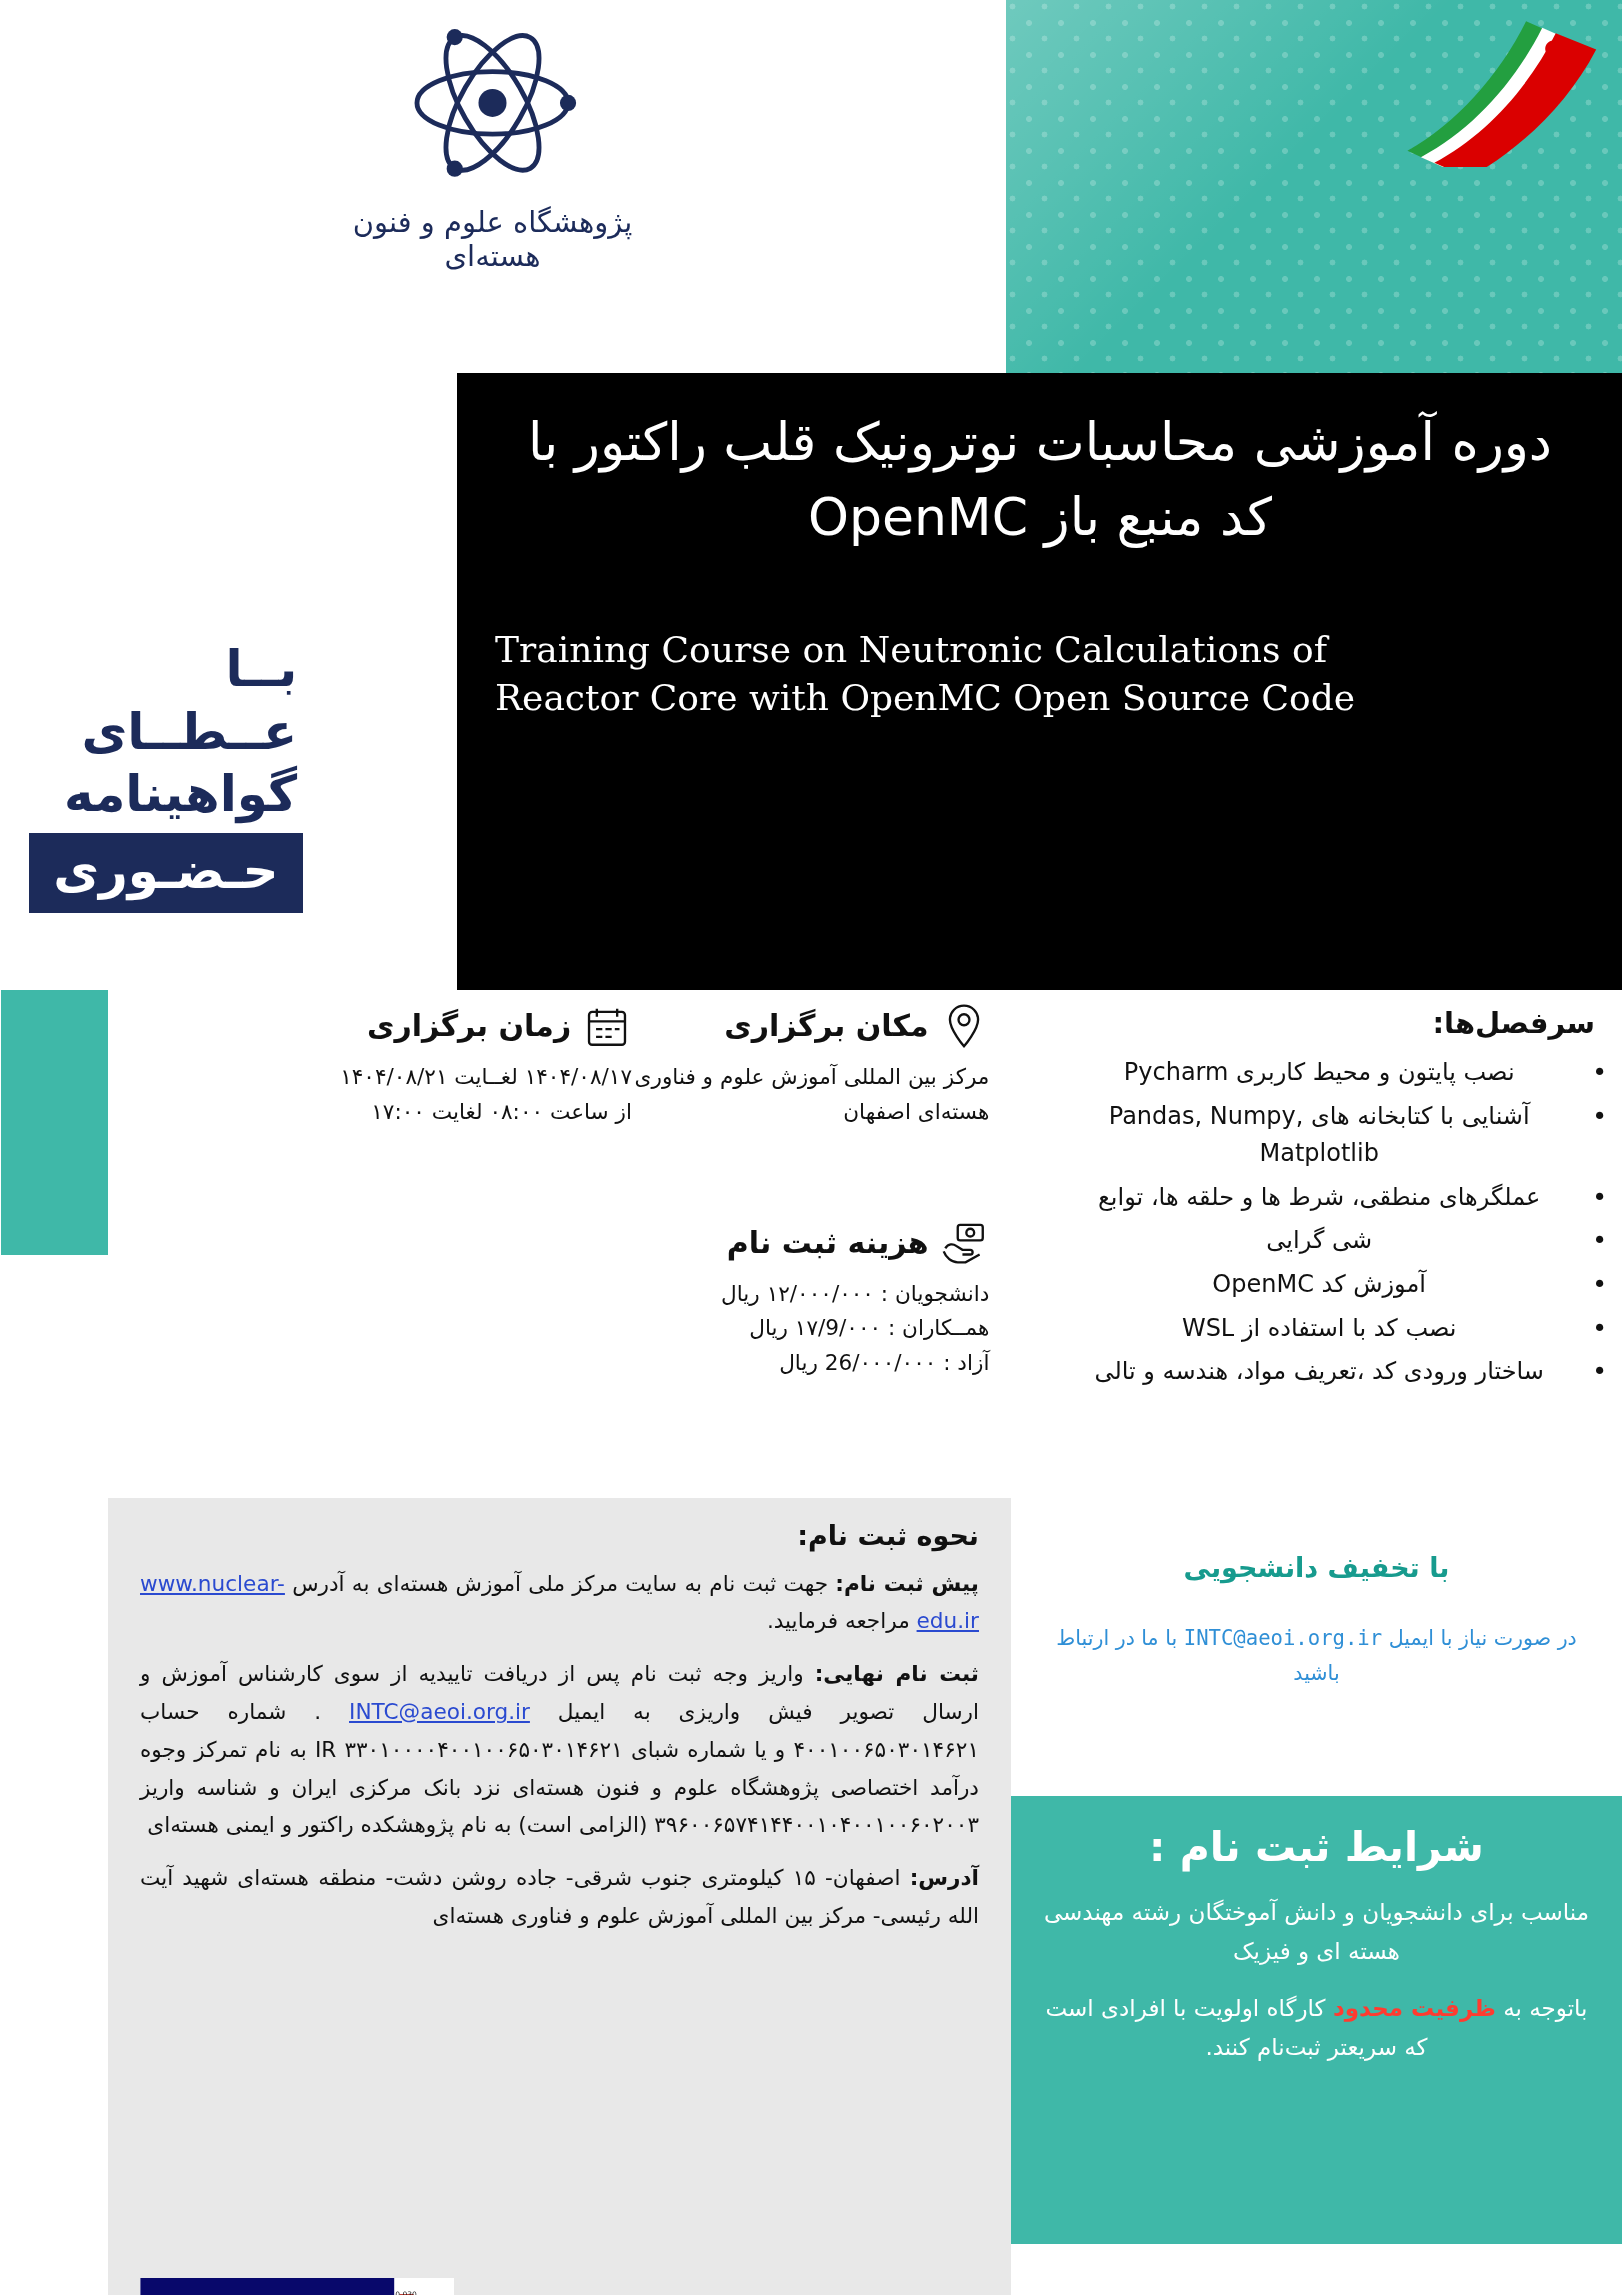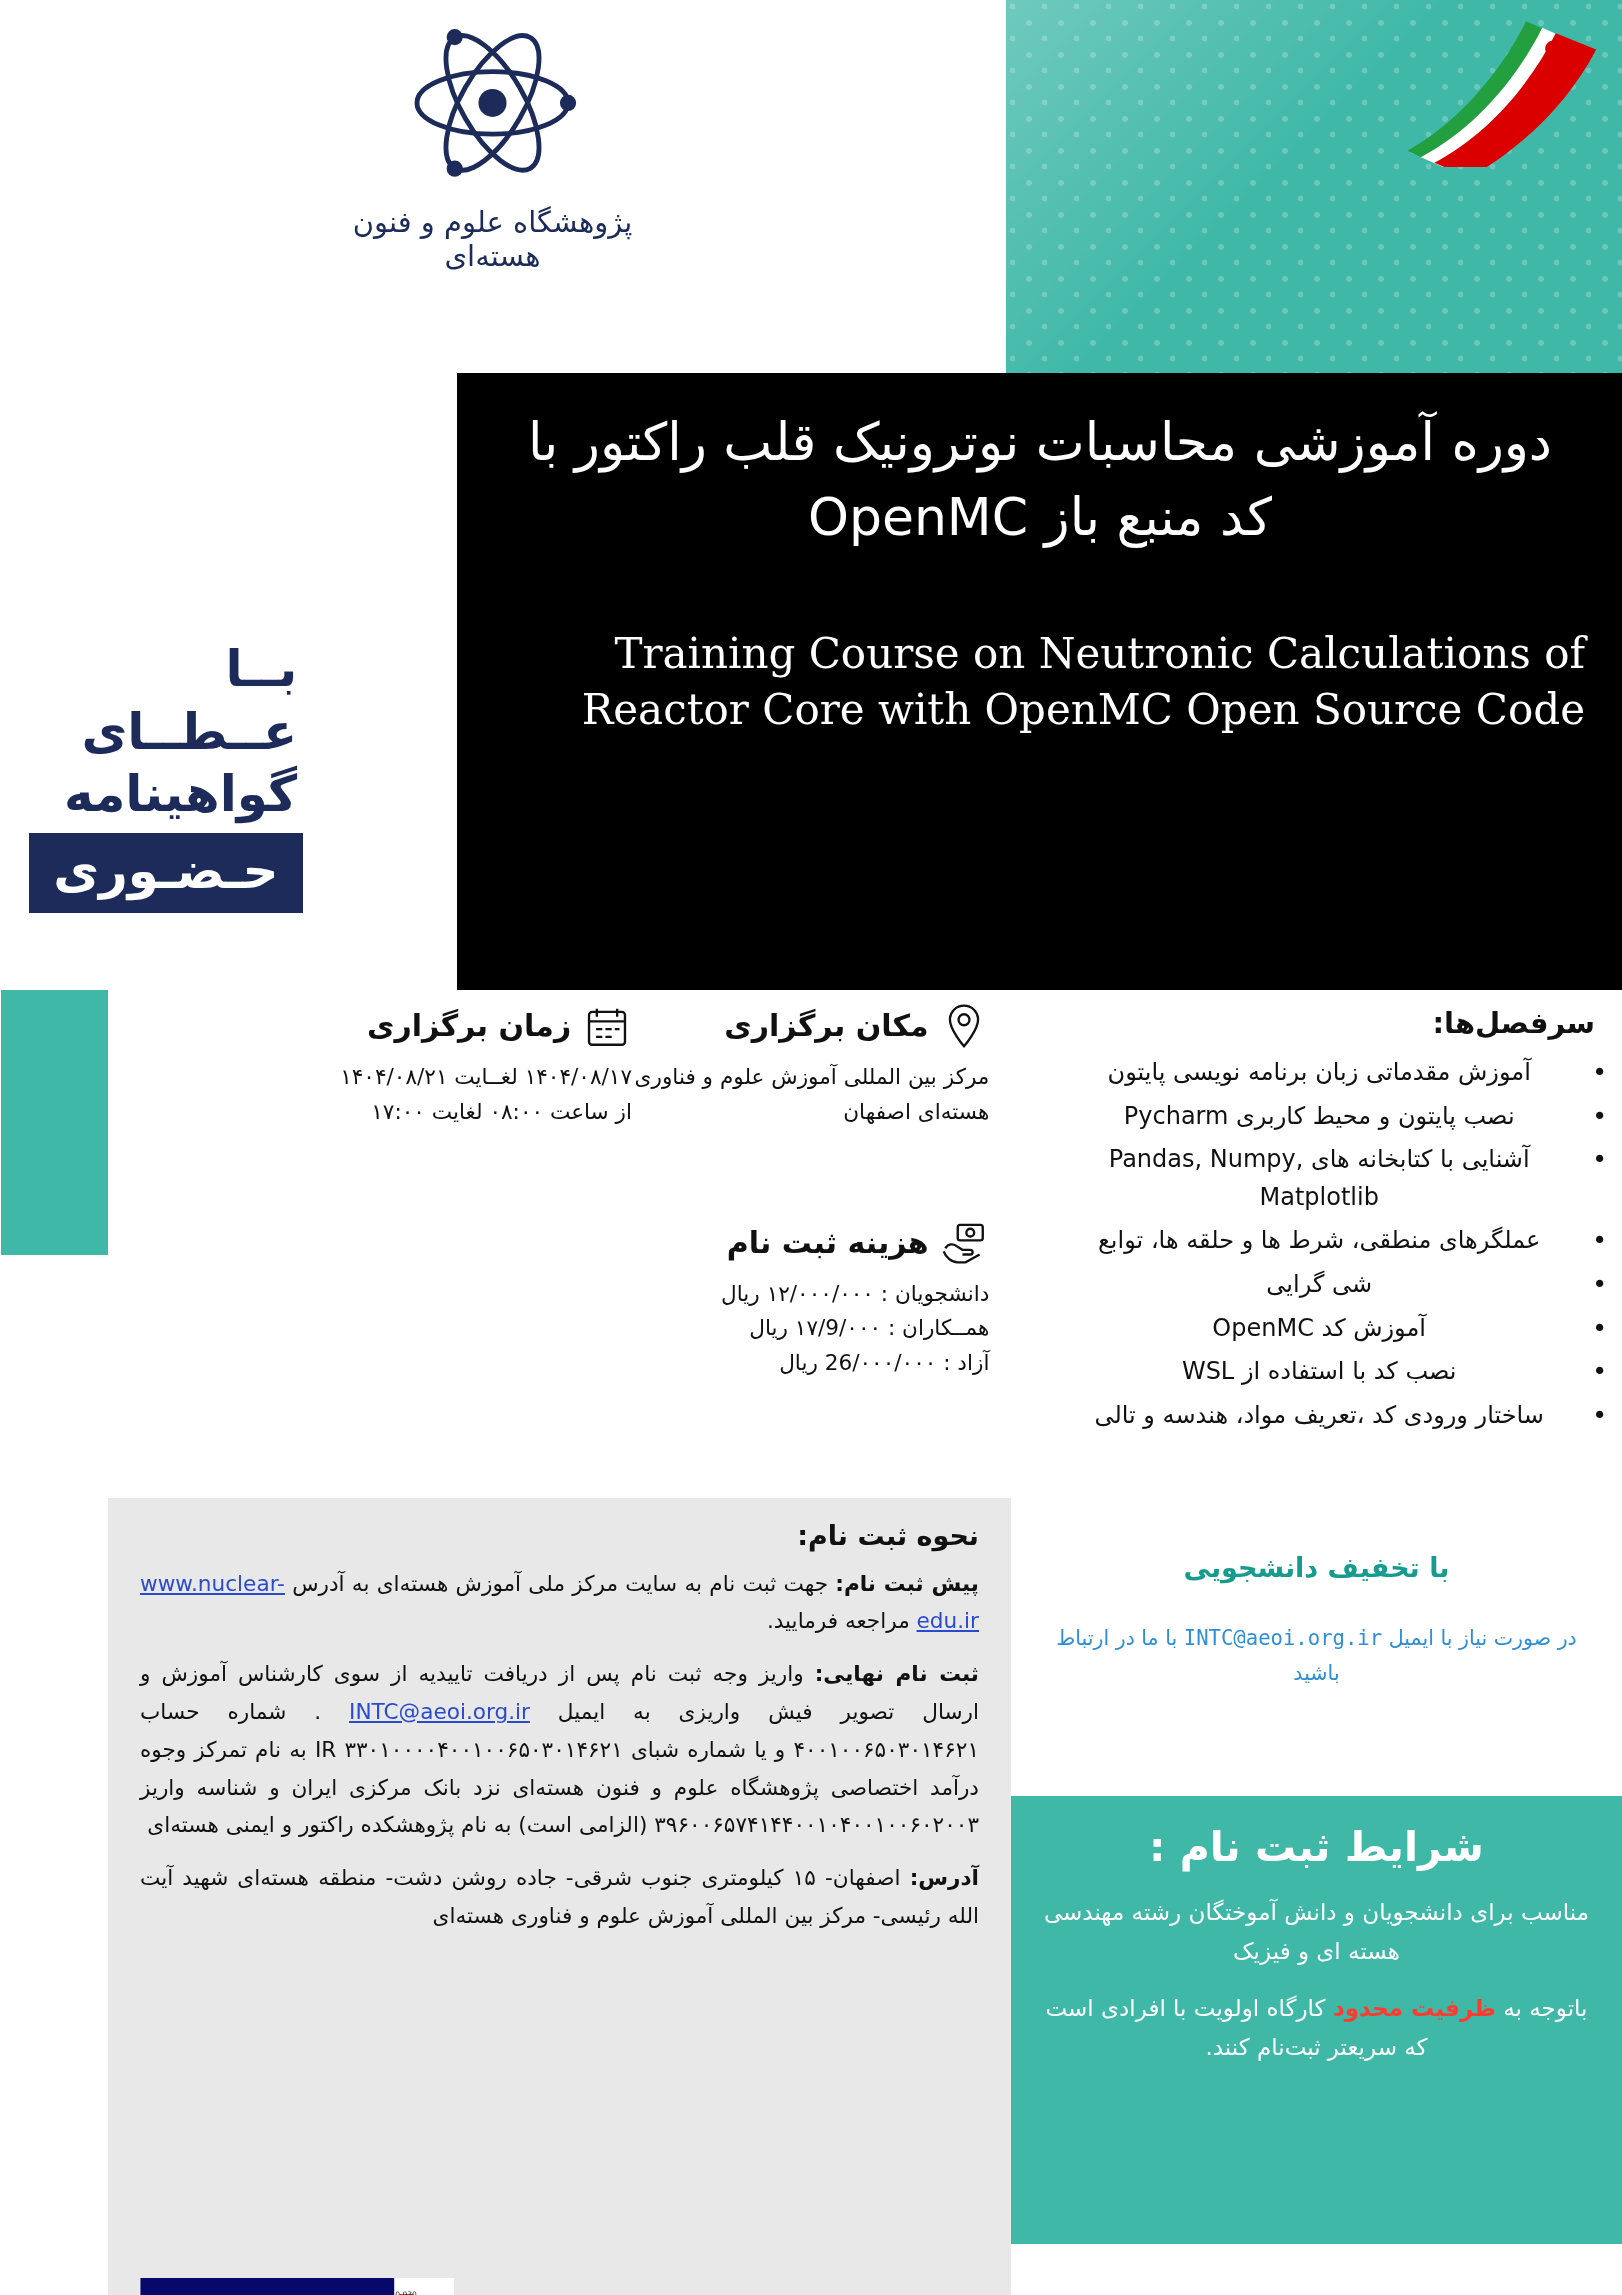--- a/index.html
+++ b/index.html
@@ -40,21 +40,21 @@
   
   .title-card {
     position: absolute; left: 457px; top: 373px; width: 1166px; height: 617px;
     background: #000000; color: #ffffff; padding: 32px 38px 27px 38px;
   }
   .title-fa {
     direction: rtl; text-align: center; font-size: 52px; line-height: 1.45; font-weight: 400;
     font-family: "DejaVu Sans", sans-serif;
   }
   .title-en {
-    margin-top: 70px; text-align: right; font-size: 42px; line-height: 1.35;
+    margin-top: 70px; text-align: left; font-size: 36px; line-height: 1.35;
     font-family: "DejaVu Serif", "Liberation Serif", serif; font-weight: 400;
   }
 
   
   .badge-block { position: absolute; left: 16px; top: 638px; width: 292px; }
   .badge-line {
     direction: rtl; text-align: right; color: #1c2b5a; font-weight: bold;
     font-size: 50px; line-height: 1.25; letter-spacing: 3.2px; padding-right: 10.8px;
   }
   .badge-hozuri {
@@ -224,21 +224,20 @@
         <div>آزاد :  26/۰۰۰/۰۰۰ ریال</div>
       </div>
     </div>
 
 
   </div>
 
   <div class="syllabus">
     <h3>سرفصل‌ها:</h3>
     <ul>
-      <li>آموزش مقدماتی زبان برنامه نویسی پایتون</li>
       <li>نصب پایتون و محیط کاربری Pycharm</li>
       <li>آشنایی با کتابخانه های  Pandas, Numpy, Matplotlib</li>
       <li>عملگرهای منطقی، شرط ها و حلقه ها، توابع</li>
       <li>شی گرایی</li>
       <li>آموزش کد OpenMC</li>
       <li>نصب کد با استفاده از WSL</li>
       <li>ساختار ورودی کد ،تعریف مواد، هندسه و تالی</li>
     </ul>
   </div>
 

